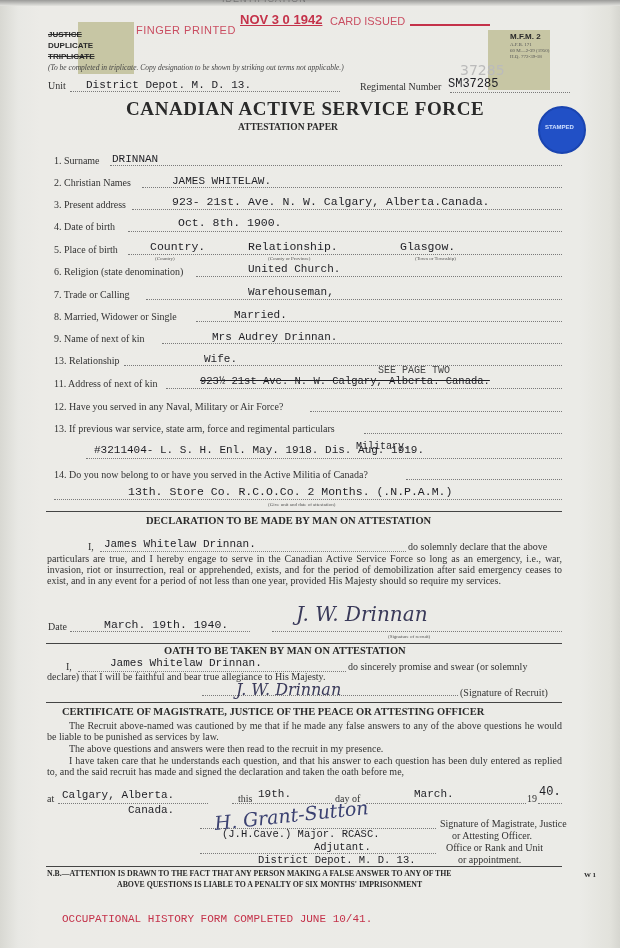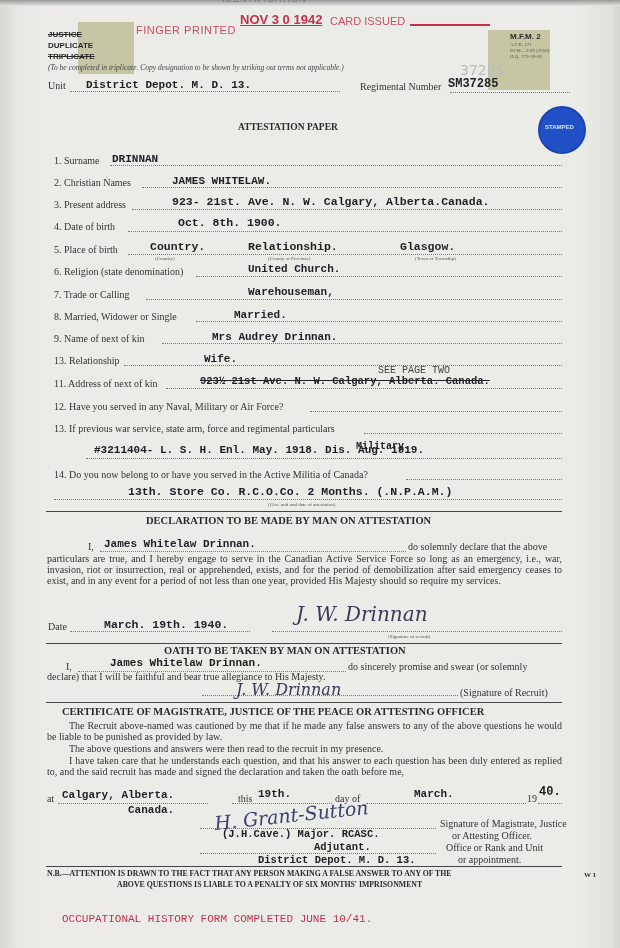--- a/index.html
+++ b/index.html
@@ -8,21 +8,21 @@
     background: #dcdcd8;
     font-family: "Liberation Serif", "DejaVu Serif", serif;
     color: #2a2a2a;
   }
   .page {
     position: absolute; left: 0; top: 0; width: 620px; height: 948px;
     background: linear-gradient(90deg, #d8d8d2 0px, #e8e8e4 18px, #ecebe7 40px, #ebebe7 580px, #e2e2dc 610px, #d6d6d0 620px);
   }
   .topshade { position:absolute; left:0; top:0; width:620px; height:6px; background:linear-gradient(#9a9a98,#e4e4e0); }
   .abs { position: absolute; white-space: nowrap; }
-  .tw { font-family: "Liberation Mono", "DejaVu Sans Mono", monospace; font-weight: bold; color: #1e1e24; }
+  .tw { font-family: "Liberation Mono", "DejaVu Sans Mono", monospace; font-weight: normal; color: #1e1e24; }
   .lbl { font-size: 10px; color: #333; }
   .dots { position:absolute; border-bottom: 1px dotted #7a7a7a; height:0; }
   .rule { position:absolute; height:0; border-top: 1.5px solid #444; }
   .tiny { font-size: 5px; color:#555; }
   .stamp-red { color: #c4324a; font-family: "Liberation Sans", sans-serif; }
   .patch { position:absolute; background: rgba(170,168,110,0.55); }
   .sig { font-family: "DejaVu Serif", serif; font-style: italic; color: #3a3a5a; }
   .para { position:absolute; font-size: 10px; line-height: 11px; color:#333; text-align: justify; }
 </style>
 </head>
@@ -51,20 +51,21 @@
   <div class="abs tiny" style="left:510px;top:54px;">H.Q. 772-39-18</div>
   <div class="abs" style="left:460px;top:62px;font-size:14px;color:#bbb;font-family:'DejaVu Sans',sans-serif;">37285</div>
 
   <div class="abs lbl" style="left:48px;top:80px;">Unit</div>
   <div class="dots" style="left:70px;top:91px;width:270px;"></div>
   <div class="abs tw" style="left:86px;top:79px;font-size:11px;">District Depot. M. D. 13.</div>
   <div class="abs lbl" style="left:360px;top:81px;">Regimental Number</div>
   <div class="dots" style="left:450px;top:92px;width:120px;"></div>
   <div class="abs tw" style="left:448px;top:77px;font-size:12px;">SM37285</div>
 
+  <div class="abs" style="left:126px;top:98px;font-size:19px;font-weight:bold;letter-spacing:0.6px;color:#2a2a2a;">CANADIAN ACTIVE SERVICE FORCE</div>
   <div class="abs" style="left:238px;top:122px;font-size:9.5px;font-weight:bold;">ATTESTATION PAPER</div>
 
   <div class="abs" style="left:538px;top:106px;width:44px;height:44px;border-radius:50%;background:#2150c6;border:2px solid #1a44b0;">
     <span style="position:absolute;left:5px;top:16px;font-size:6px;color:#cfe0ff;font-family:'Liberation Sans',sans-serif;font-weight:bold;">STAMPED</span>
   </div>
 
   <div class="abs lbl" style="left:54px;top:155px;"><span>1.</span> <span>Surname</span></div>
   <div class="dots" style="left:110px;top:165px;width:452px;"></div>
   <div class="abs tw" style="left:112px;top:153px;font-size:11px;">DRINNAN</div>
 
@@ -153,21 +154,21 @@
   <div class="abs tw" style="left:110px;top:657px;font-size:11px;">James Whitelaw Drinnan.</div>
   <div class="abs lbl" style="left:348px;top:661px;">do sincerely promise and swear (or solemnly</div>
   <div class="abs lbl" style="left:47px;top:671px;">declare) that I will be faithful and bear true allegiance to His Majesty.</div>
   <div class="dots" style="left:202px;top:695px;width:256px;"></div>
   <div class="abs sig" style="left:236px;top:680px;font-size:16px;">J. W. Drinnan</div>
   <div class="abs lbl" style="left:460px;top:687px;">(Signature of Recruit)</div>
 
   <div class="rule" style="left:46px;top:702px;width:516px;"></div>
 
   <div class="abs" style="left:62px;top:706px;font-size:10.5px;font-weight:bold;">CERTIFICATE OF MAGISTRATE, JUSTICE OF THE PEACE OR ATTESTING OFFICER</div>
-  <div class="para" style="left:47px;top:720px;width:515px;text-indent:22px;">The Recruit above-named was cautioned by me that if he made any false answers to any of the above questions he would be liable to be punished as provided by law.</div>
+  <div class="para" style="left:47px;top:720px;width:515px;text-indent:22px;">The Recruit above-named was cautioned by me that if he made any false answers to any of the above questions he would be liable to be punished as services by law.</div>
   <div class="para" style="left:47px;top:743px;width:515px;text-indent:22px;">The above questions and answers were then read to the recruit in my presence.</div>
   <div class="para" style="left:47px;top:755px;width:515px;text-indent:22px;">I have taken care that he understands each question, and that his answer to each question has been duly entered as replied to, and the said recruit has made and signed the declaration and taken the oath before me,</div>
 
   <div class="abs lbl" style="left:47px;top:793px;">at</div>
   <div class="dots" style="left:58px;top:803px;width:150px;"></div>
   <div class="abs tw" style="left:62px;top:789px;font-size:11px;">Calgary, Alberta.</div>
   <div class="abs tw" style="left:128px;top:804px;font-size:11px;">Canada.</div>
   <div class="abs lbl" style="left:214px;top:793px;padding-left:24px;">this</div>
   <div class="dots" style="left:232px;top:803px;width:100px;"></div>
   <div class="abs tw" style="left:258px;top:788px;font-size:11px;">19th.</div>

